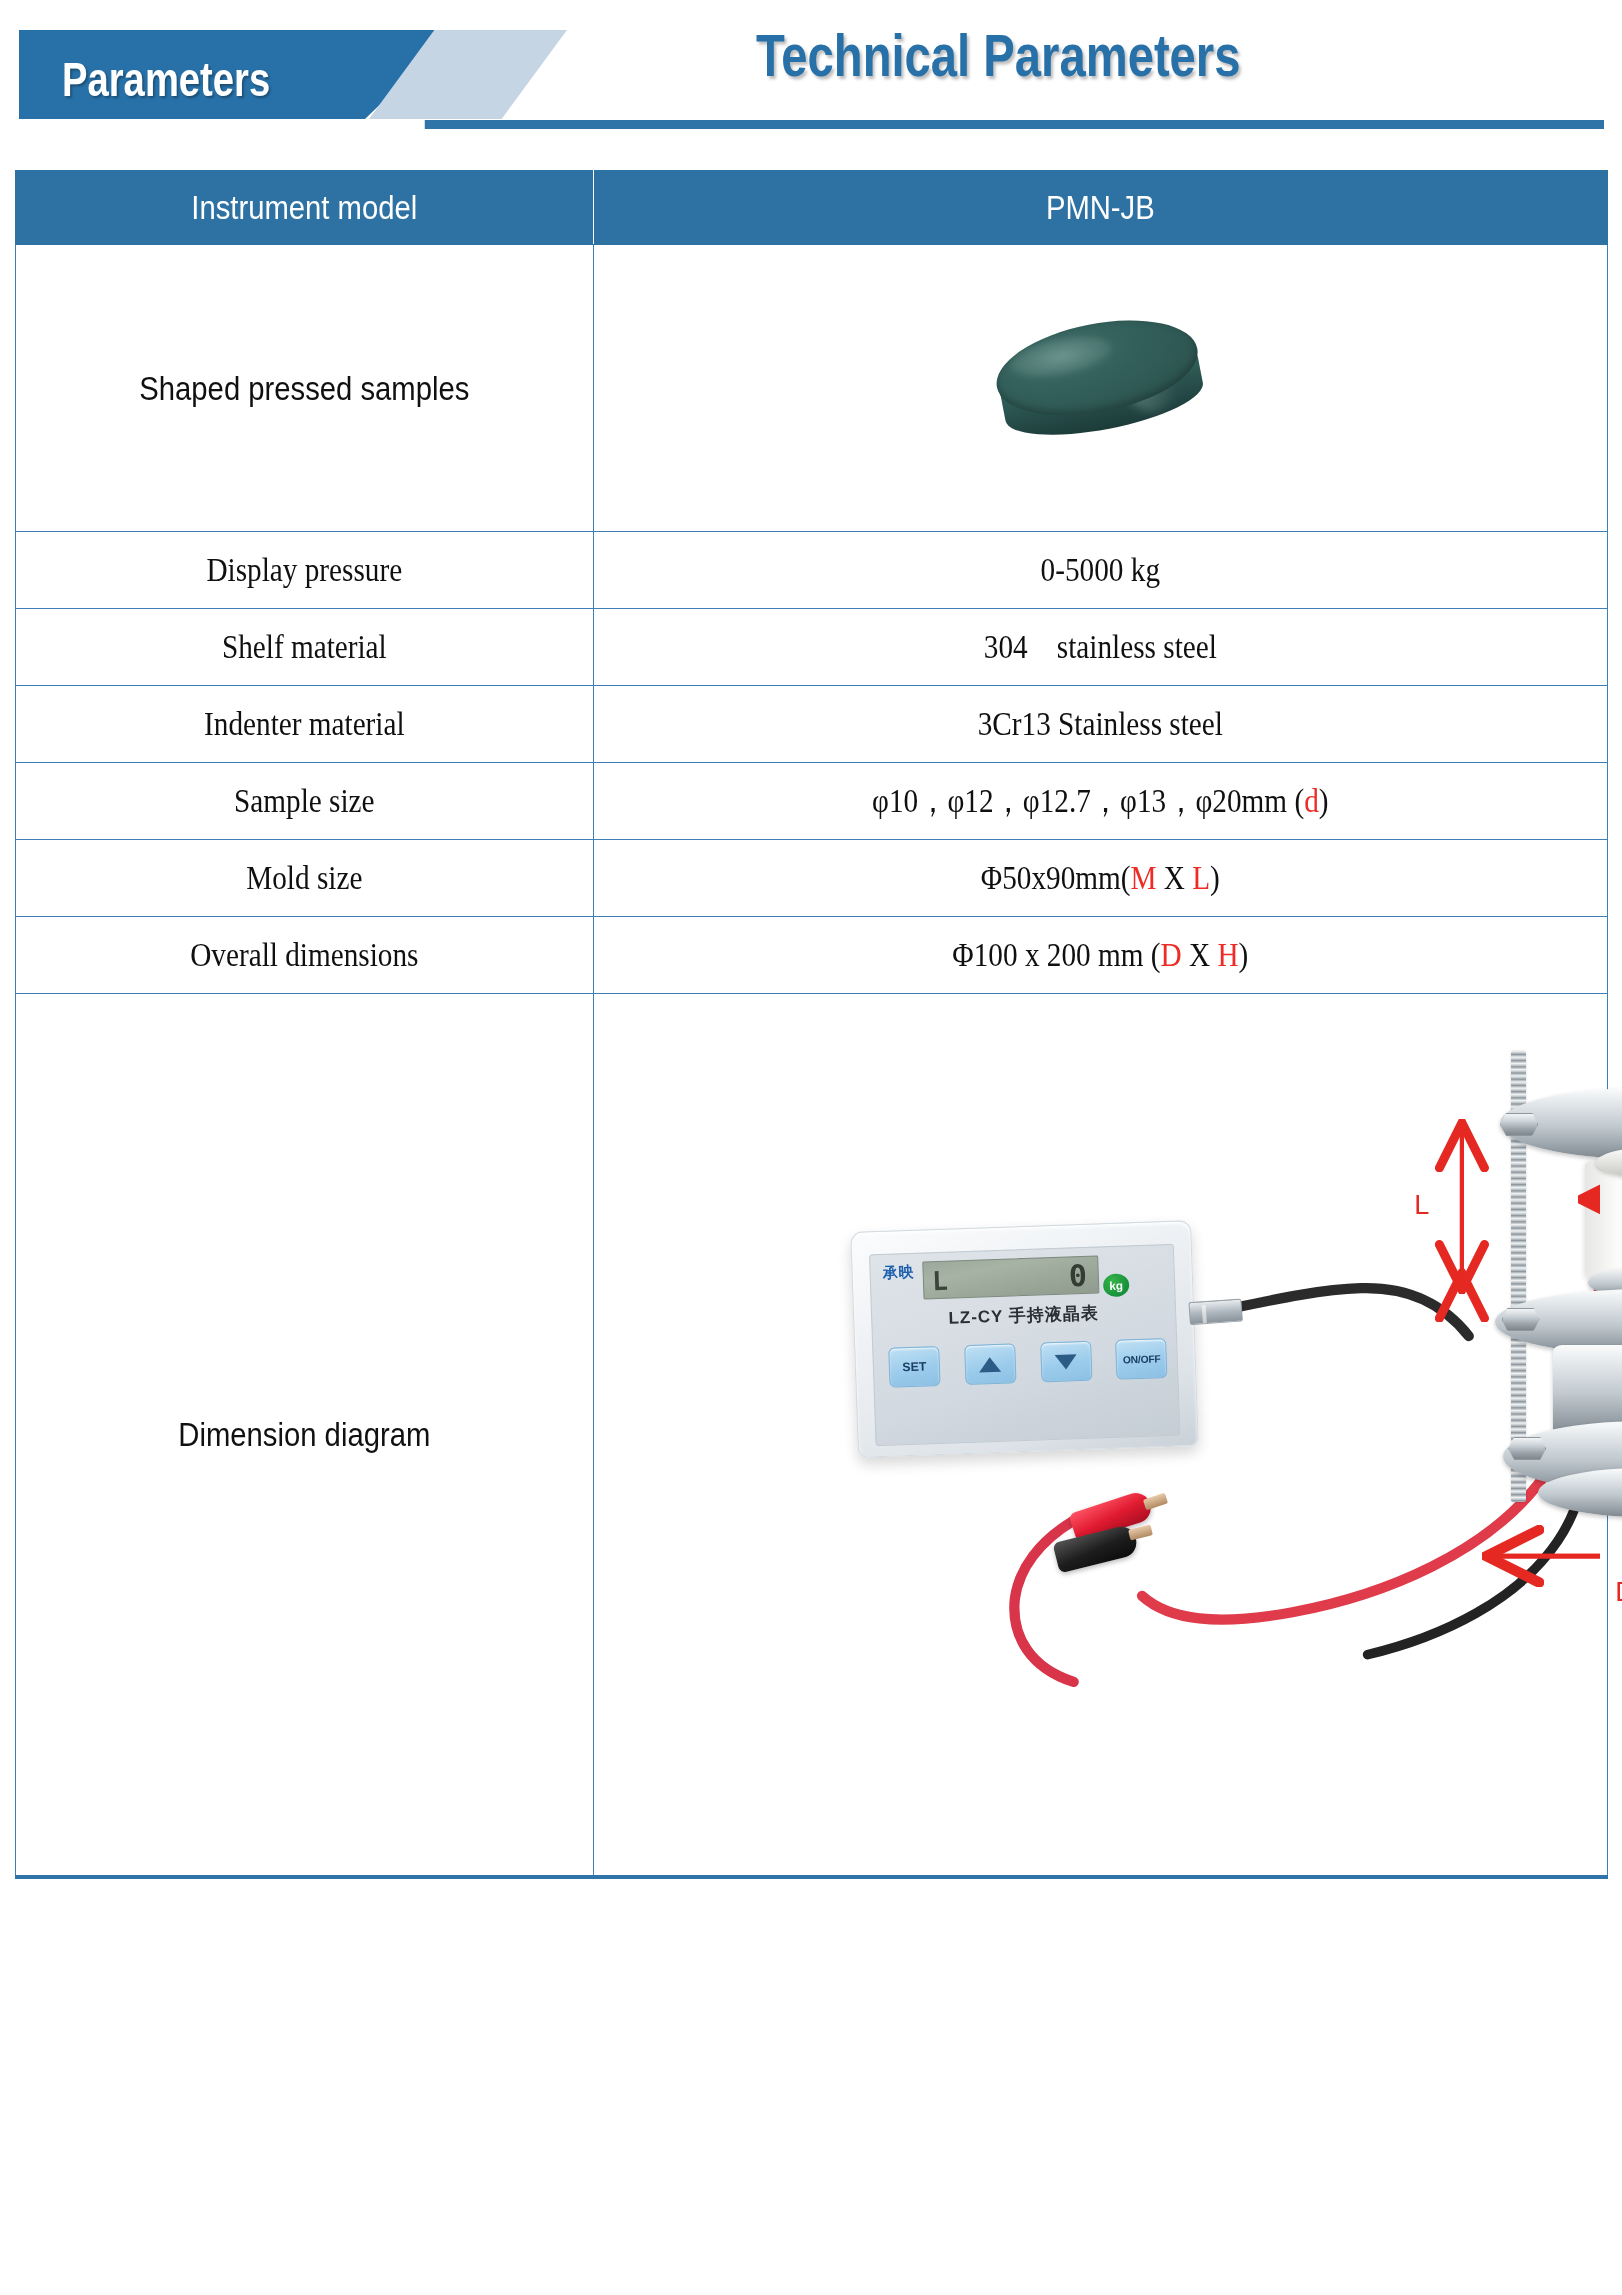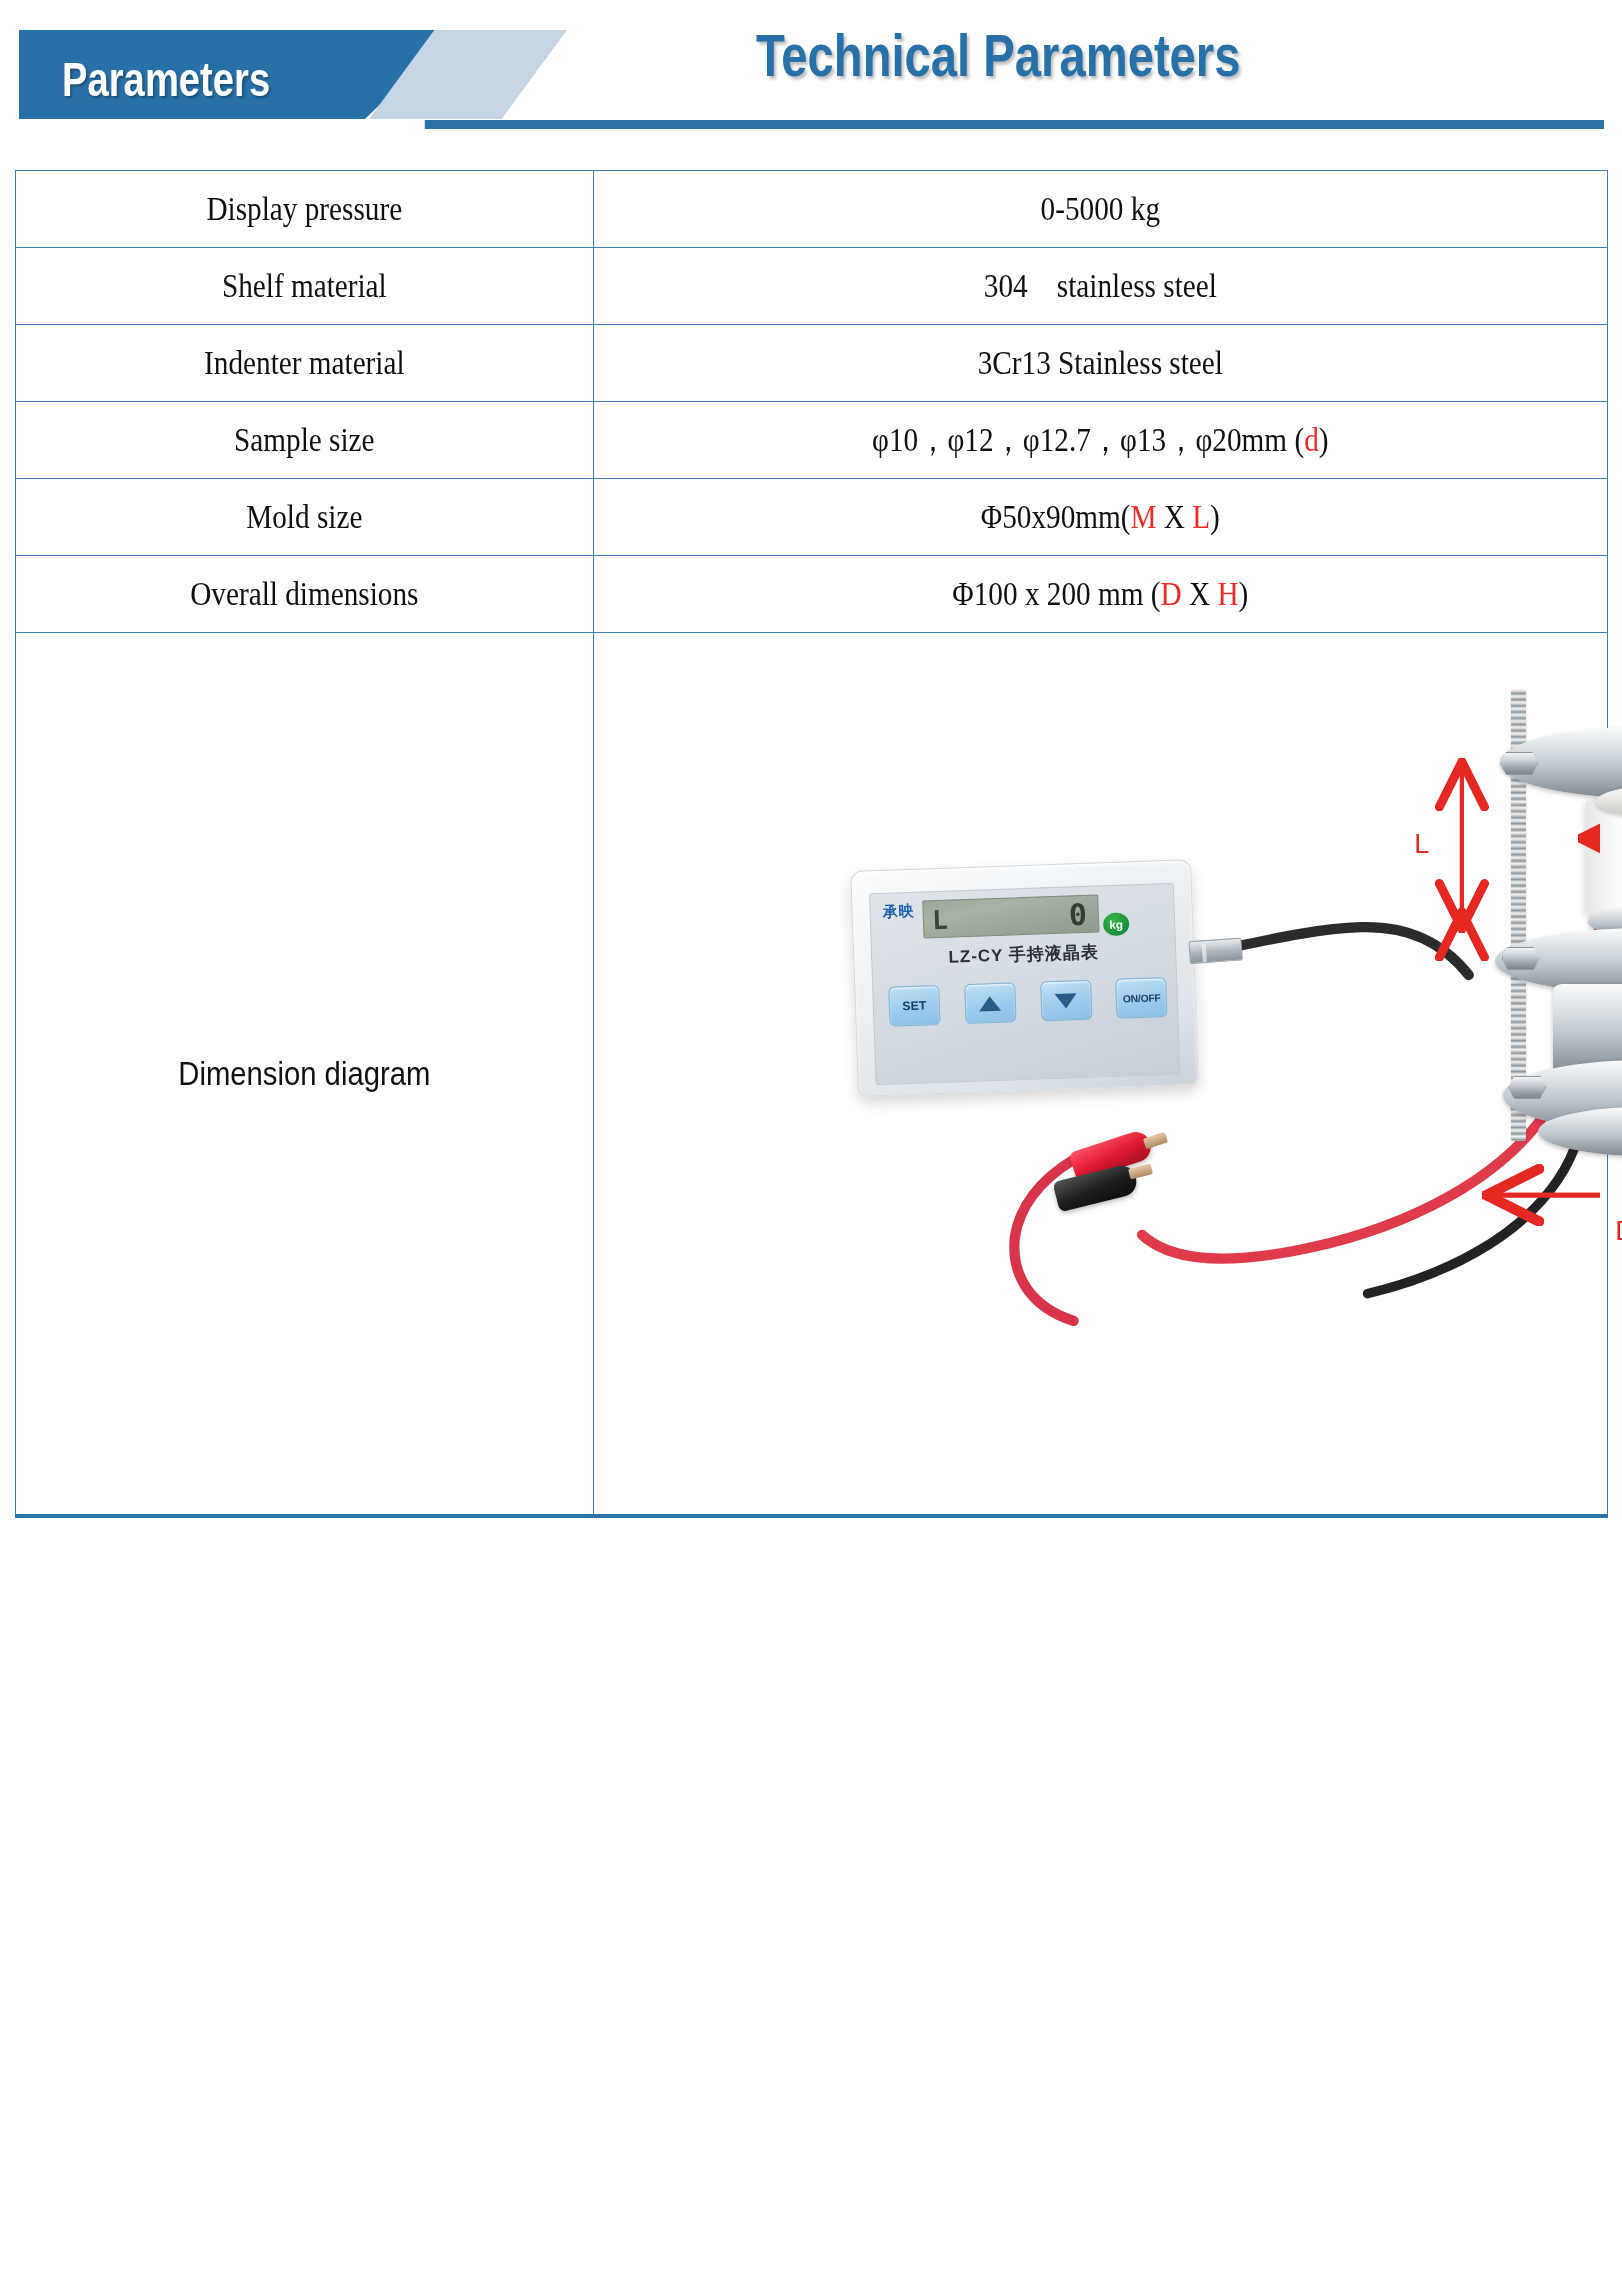--- a/index.html
+++ b/index.html
@@ -326,21 +326,43 @@
   <div class="main-title">Technical Parameters</div>
   <div class="header-rule"></div>
 </div>
 
 <table class="spec-table">
   <colgroup>
     <col class="c-label">
       <col class="c-value">
   </colgroup>
   <tbody>
-
+    <tr class="hdr">
+      <td>
+        <span class="cell-text">Instrument model</span>
+      </td>
+      <td class="val">
+        <span class="cell-text">PMN-JB</span>
+      </td>
+    </tr>
+
+    <tr class="r-sample">
+      <td>
+        <span class="cell-text">Shaped pressed samples</span>
+      </td>
+      <td>
+        <div class="pellet-wrap">
+          <div class="pellet">
+            <div class="pellet-side"></div>
+            <div class="pellet-top"></div>
+            <div class="pellet-hl"></div>
+          </div>
+        </div>
+      </td>
+    </tr>
 
     <tr class="r-std">
       <td>
           <span class="cell-text">Display pressure</span>
         </td>
       <td>
           <span class="cell-text">0-5000 kg</span>
         </td>
     </tr>
     <tr class="r-std">

